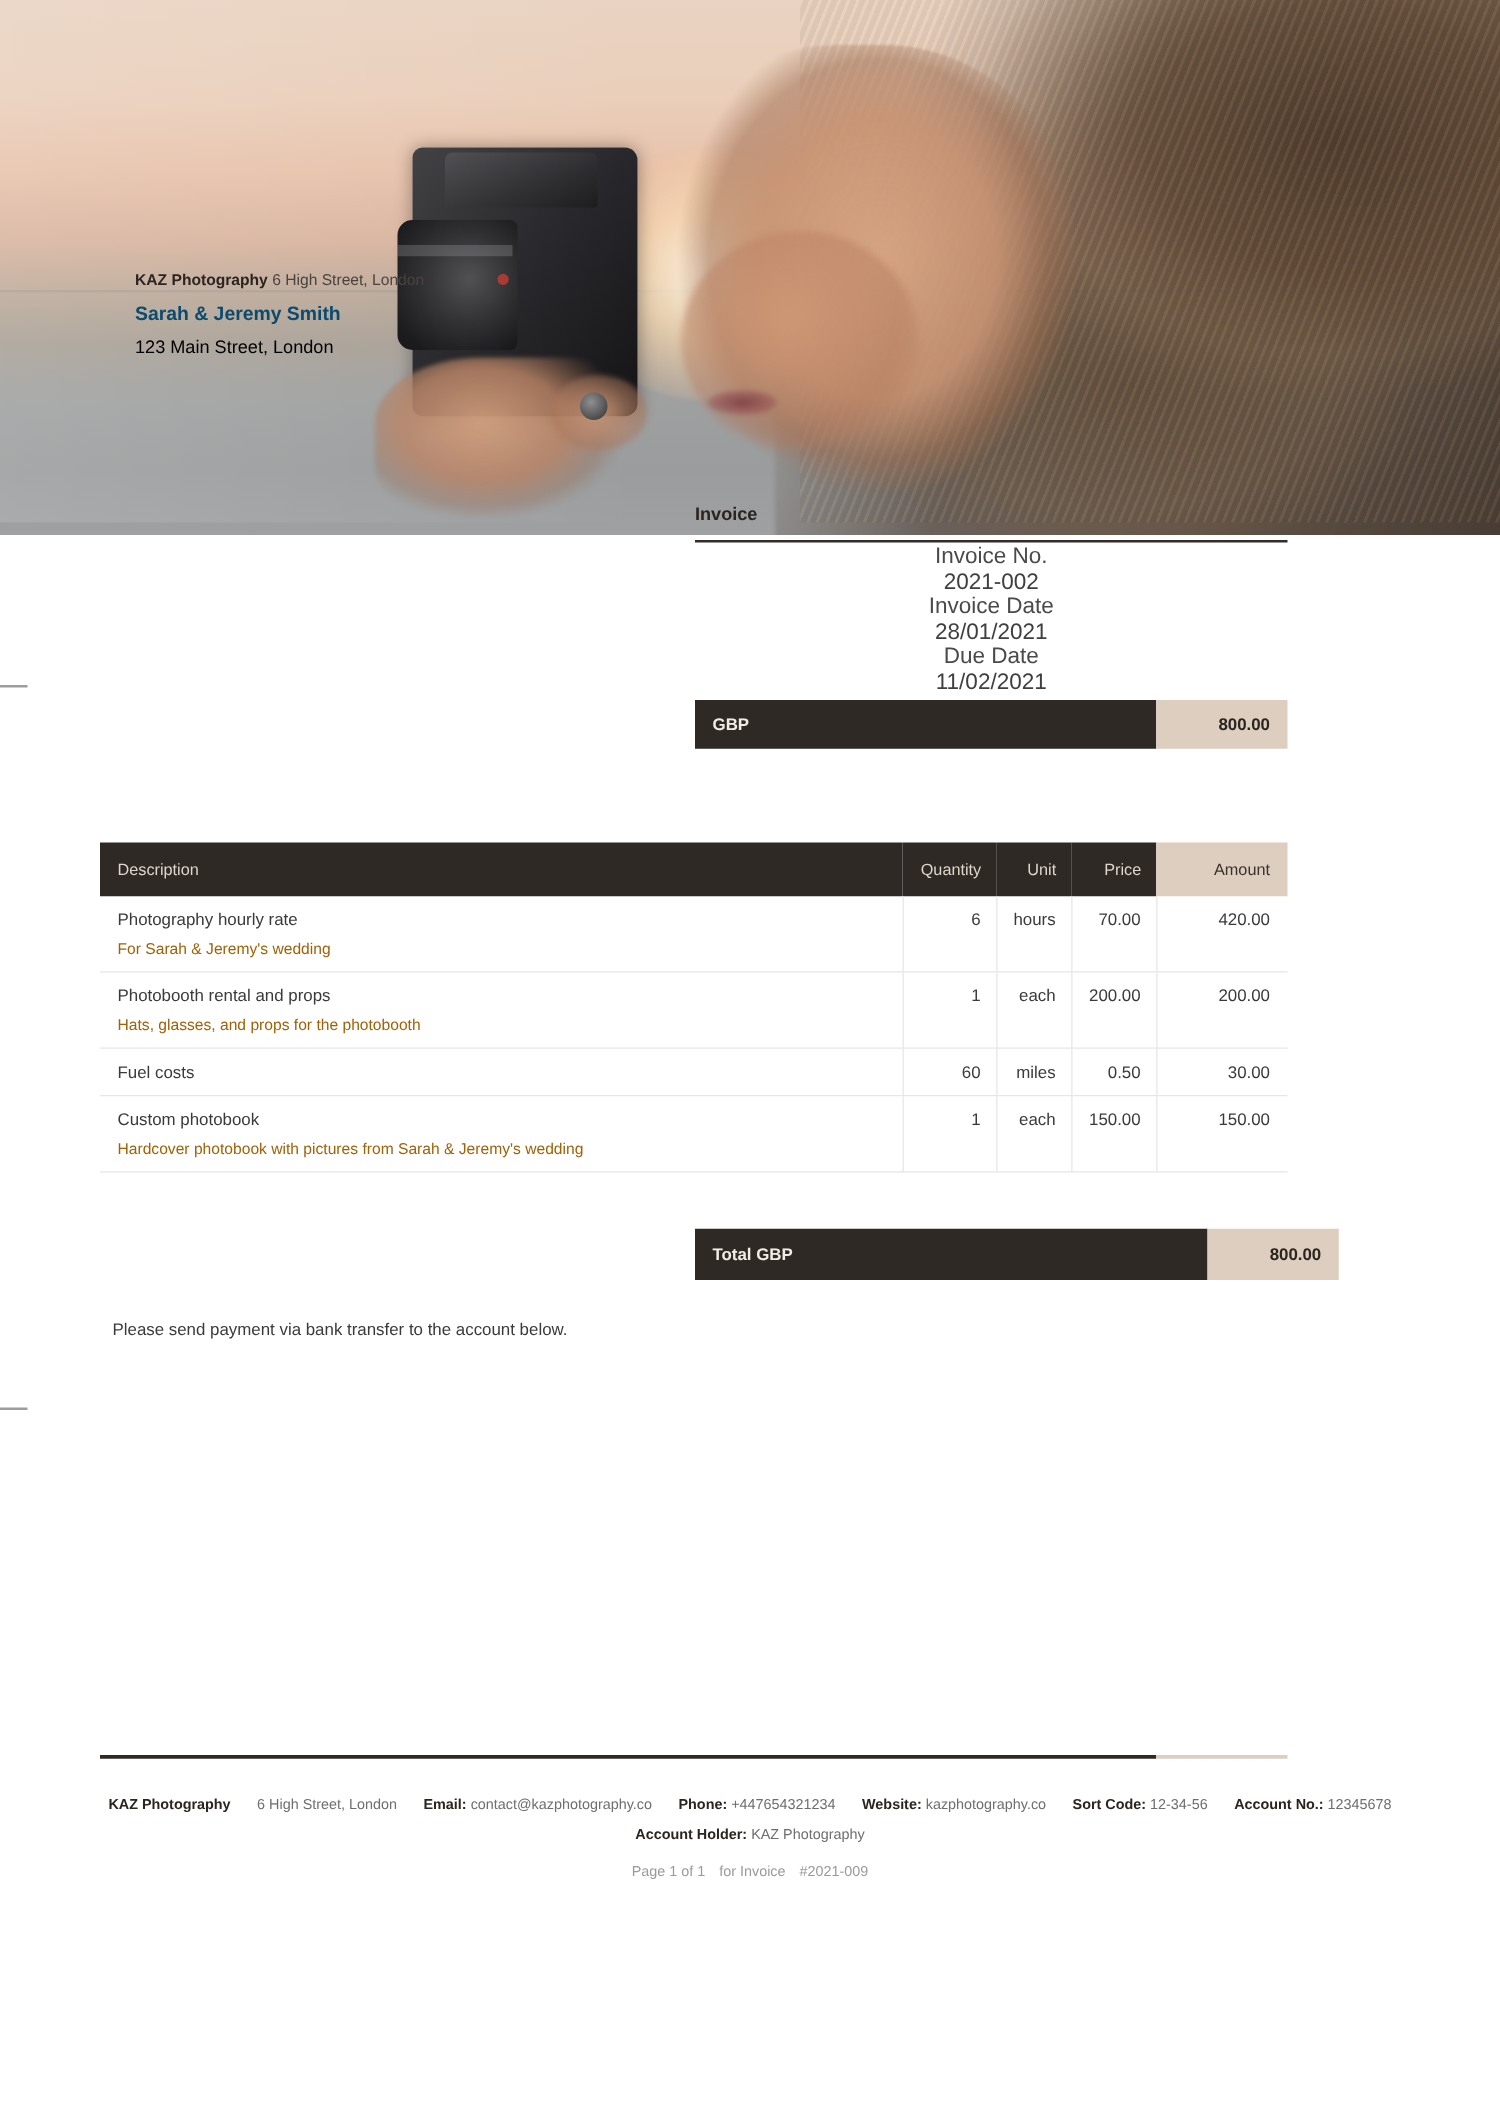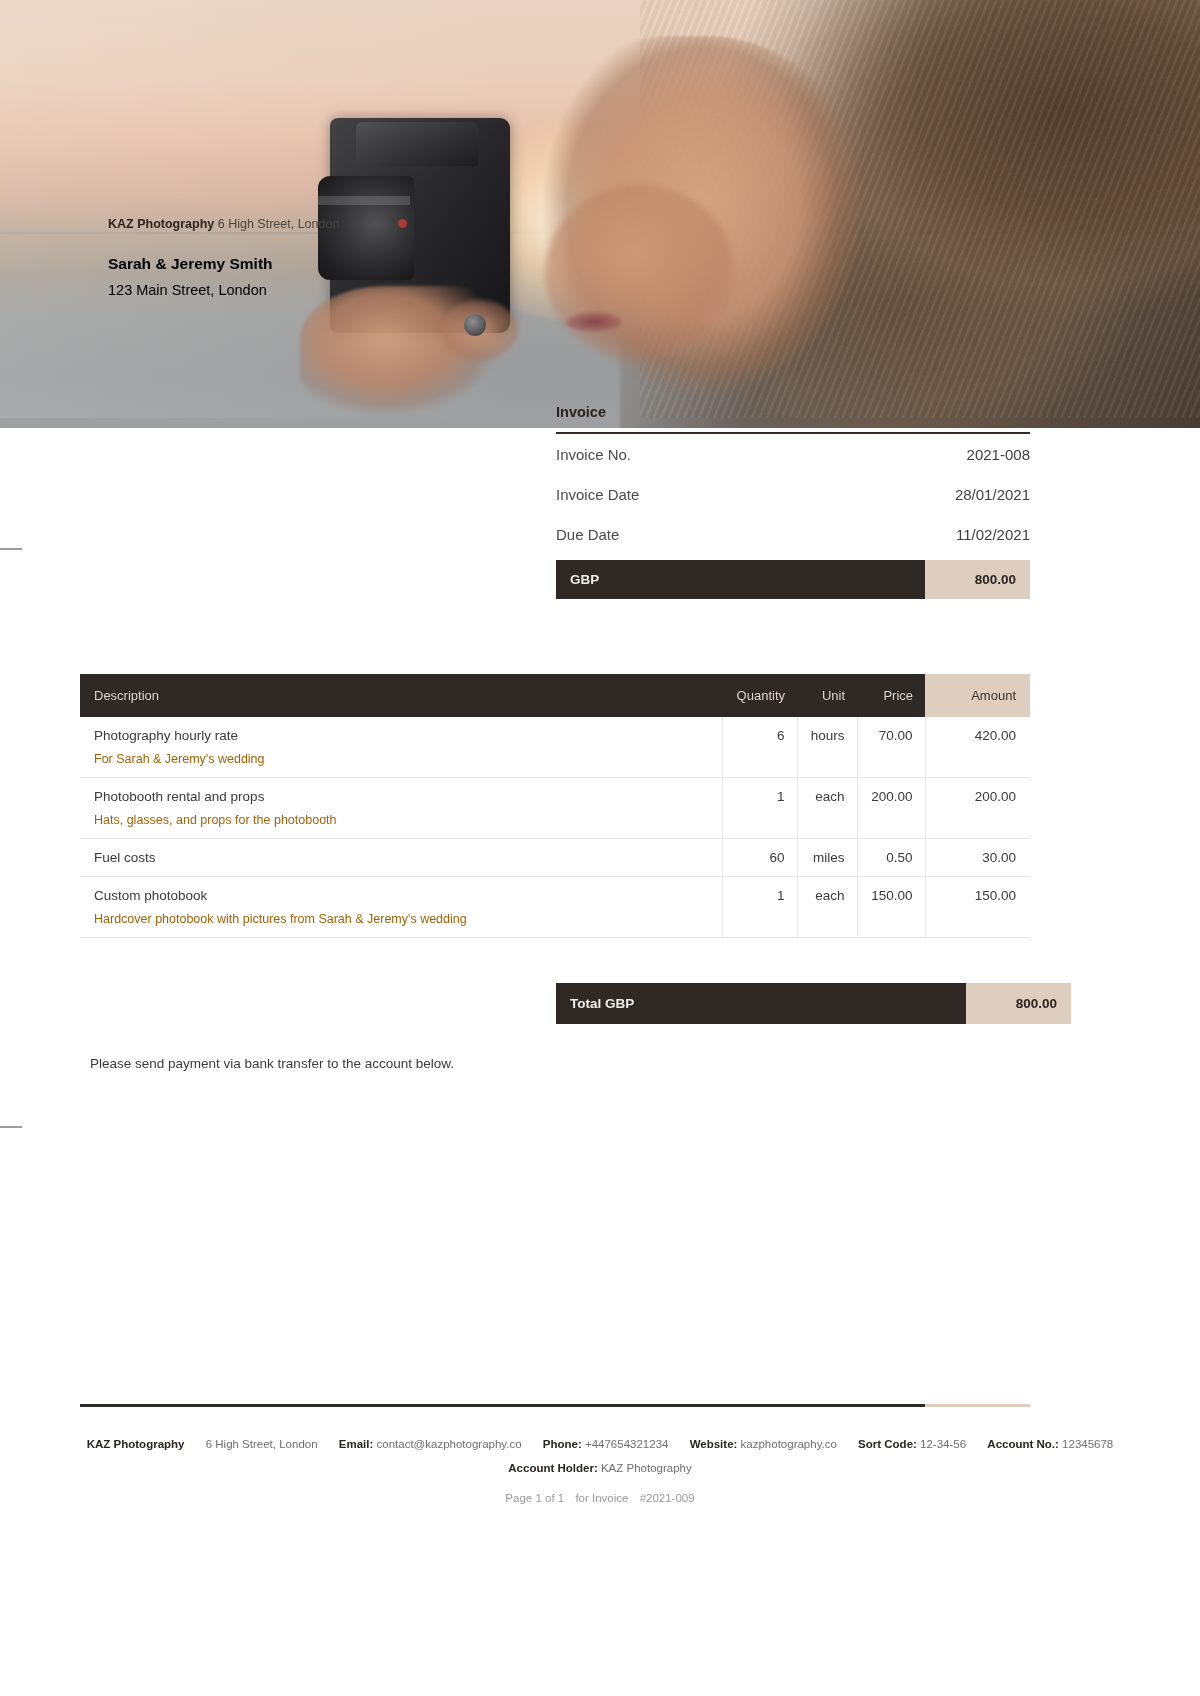--- a/index.html
+++ b/index.html
@@ -223,24 +223,24 @@
     white-space: nowrap;
   }
   .addr-company-line .co {
     font-weight: bold;
     color: #2b2420;
   }
   .addr-company-line .co-addr {
     color: #4a433f;
   }
   .addr-client {
-    margin-top: 20px;
+    margin-top: 8px;
     font-size: 15.5px;
     font-weight: bold;
-    color: #000000;
+    color: #0c4a6e;
     line-height: 22px;
   }
   .addr-client-street {
     margin-top: 5px;
     font-size: 14.5px;
     color: #000000;
     line-height: 20px;
   }
 
   
@@ -265,25 +265,25 @@
     color: #2b2420;
     padding-bottom: 12px;
   }
   .meta-rule {
     height: 2px;
     background: #332c28;
     width: 100%;
   }
   .meta-row {
     display: flex;
-    justify-content: space-between;
     align-items: center;
     height: 40px;
-    font-size: 15px;
+    font-size: 18px;
     color: #4a4a4a;
+    flex-direction: column;
   }
   .meta-row .meta-val {
     color: #3f3f3f;
   }
   .meta-total {
     display: flex;
     width: 100%;
     margin-top: 6px;
   }
   .meta-total-label {
@@ -463,21 +463,21 @@
 
 <div class="crop-mark" style="top:548px;"></div>
 <div class="crop-mark" style="top:1126px;"></div>
 
 <div class="meta">
   <div class="meta-title">Invoice</div>
   <div class="meta-rule"></div>
 
   <div class="meta-row">
     <span>Invoice No.</span>
-    <span class="meta-val">2021-008</span>
+    <span class="meta-val">2021-002</span>
   </div>
   <div class="meta-row">
     <span>Invoice Date</span>
     <span class="meta-val">28/01/2021</span>
   </div>
   <div class="meta-row">
     <span>Due Date</span>
     <span class="meta-val">11/02/2021</span>
   </div>
 

